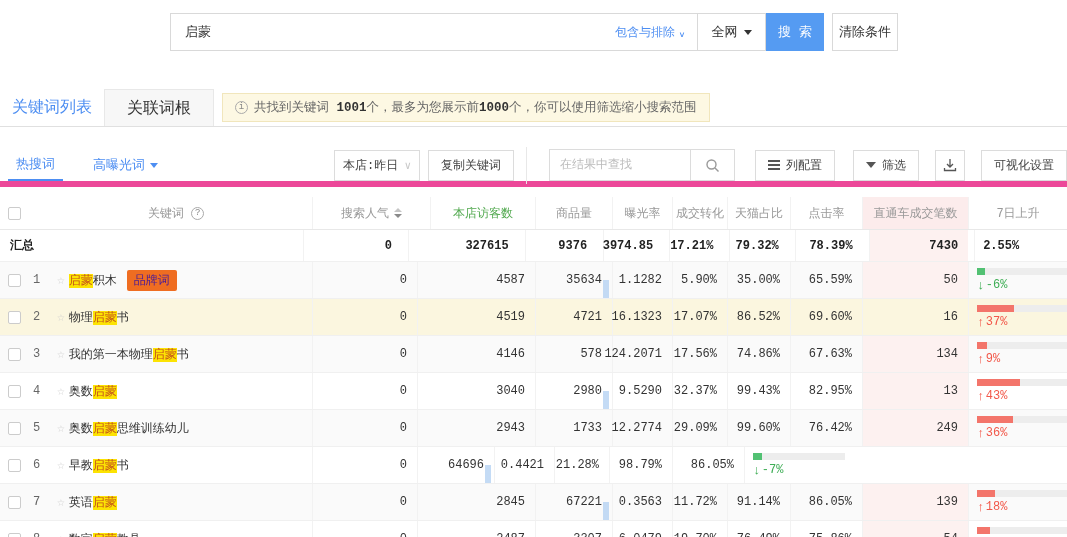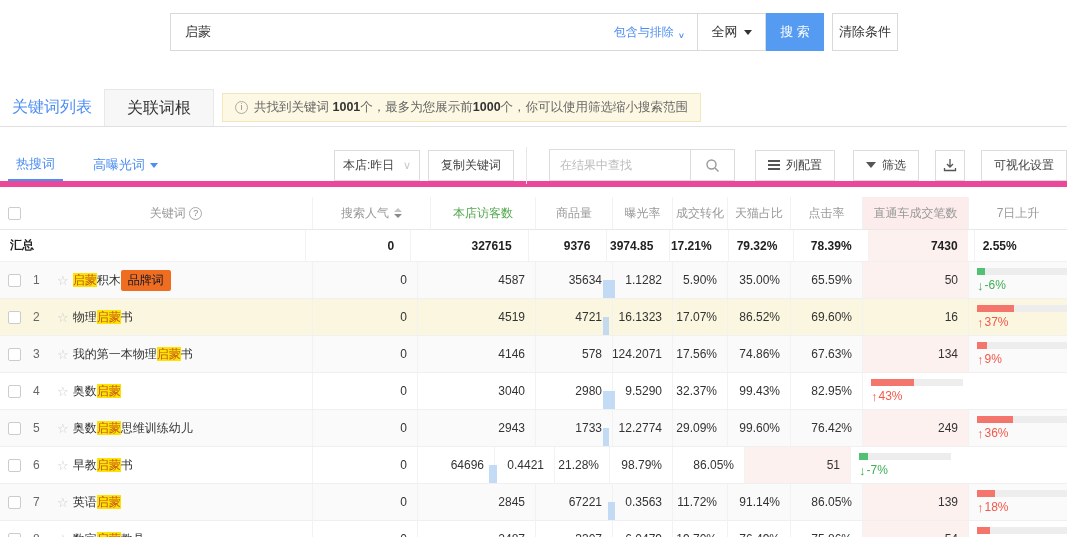--- a/index.html
+++ b/index.html
@@ -1,17 +1,17 @@
 <!DOCTYPE html>
 <html><head>
 <meta charset="utf-8">
 <style>
   * { box-sizing: border-box; }
   body { margin:0; font-family:"Liberation Sans","DejaVu Sans",sans-serif; font-size:12px; color:#333; background:#fff; }
-  .page { position:relative; width:1067px; height:537px; overflow:hidden; background:#fff; }
+  .page { position:relative; width:1067px; height:537px; overflow:hidden; background:#fff;font-family:Liberation Mono, monospace; }
 
   
   .search-row { display:flex; align-items:stretch; height:38px; margin:13px 0 0 170px; }
   .search-input-wrap { display:flex; align-items:center; width:528px; border:1px solid #d9d9d9; padding:0 12px; background:#fff; }
   .search-input { flex:1; border:none; outline:none; font-size:13px; color:#333; font-family:inherit; }
   .include-exclude { color:#4d8ef2; display:flex; align-items:flex-end; gap:4px; font-size:12px; cursor:pointer; white-space:nowrap; }
   .chev { font-size:10px; color:#4d8ef2; transform:scaleY(.8); }
   .net-select { display:flex; align-items:center; justify-content:center; gap:6px; width:68px; border:1px solid #d9d9d9; border-left:none; font-size:13px; background:#fff; cursor:pointer; }
   .caret { width:0; height:0; border-left:4px solid transparent; border-right:4px solid transparent; border-top:5px solid #333; display:inline-block; }
   .caret.blue { border-top-color:#4d8ef2; }
@@ -63,21 +63,21 @@
   .srow { height:32px; font-weight:bold; color:#222; border-bottom:1px solid #f0f0f0;gap:6px; }
   .srow .c0 { padding-left:10px; white-space:nowrap; }
   .row { height:37px; border-bottom:1px solid #f0f0f0; background:#fff; }
   .row.alt { background:#fafafa; }
   .row.ylw { background:#fbf6df; }
   .row .c0 { padding-left:8px; gap:12px; color:#666; }
   .cb { width:13px; height:13px; border:1px solid #ccc; border-radius:2px; background:#fff; display:inline-block; flex:none; cursor:pointer; }
   .row .c1 { padding-left:17px; }
   .star { color:#ccc; font-size:13px; margin-right:4px; cursor:pointer; }
   .hl { background:#fce303; color:#c4511c; }
-  .badge { background:#ef6d21; color:#0f172a; font-size:12px; padding:2px 7px; border-radius:2px; white-space:nowrap; }
+  .badge { background:#ef6d21; color:#4c1d95; font-size:12px; padding:2px 7px; border-radius:2px; margin-left:10px; white-space:nowrap; }
   .exp { position:relative; }
   .exp-bar { position:absolute; right:10px; top:50%; transform:translateY(-50%); height:18px; background:#b5d2f2; opacity:.8; }
   .exp span { position:relative; z-index:1; }
   .col-pink { background:#fdf1f0; }
   .row.ylw .col-pink { background:transparent; }
   .rise { flex-direction:column; align-items:flex-start; justify-content:center; padding-left:8px; gap:3px; }
   .track { width:92px; height:7px; background:#ededed; }
   .fill { height:100%; }
   .fill.up { background:#f3756b; } .fill.down { background:#52c173; }
   .rise-t { font-size:12px; display:flex; align-items:center; gap:1px; }
@@ -307,20 +307,21 @@
           <div class="cell c2 num vline">0</div>
           <div class="cell c3 num vline">3040</div>
           <div class="cell c4 num vline">2980</div>
           <div class="cell c5 num vline exp">
             <span class="exp-bar" style="width: 38px;"></span>
             <span>9.5290</span>
           </div>
           <div class="cell c6 num vline">32.37%</div>
           <div class="cell c7 num vline">99.43%</div>
           <div class="cell c8 num vline">82.95%</div>
+          <div class="cell c9 num vline col-pink">13</div>
           <div class="cell c10 rise vline">
             <div class="track">
               <div class="fill up" style="width: 43px;"></div>
             </div>
             <div class="rise-t up">
               <span class="arw">↑</span>
               <span>43%</span>
             </div>
           </div>
         </div>
@@ -365,21 +366,20 @@
           </div>
           <div class="cell c2 num vline">0</div>
           <div class="cell c4 num vline">64696</div>
           <div class="cell c5 num vline exp">
             <span class="exp-bar" style="width: 8px;"></span>
             <span>0.4421</span>
           </div>
           <div class="cell c6 num vline">21.28%</div>
           <div class="cell c7 num vline">98.79%</div>
           <div class="cell c8 num vline">86.05%</div>
-          <div class="cell c9 num vline col-pink">51</div>
           <div class="cell c10 rise vline">
             <div class="track">
               <div class="fill down" style="width: 9px;"></div>
             </div>
             <div class="rise-t down">
               <span class="arw">↓</span>
               <span>-7%</span>
             </div>
           </div>
         </div>

